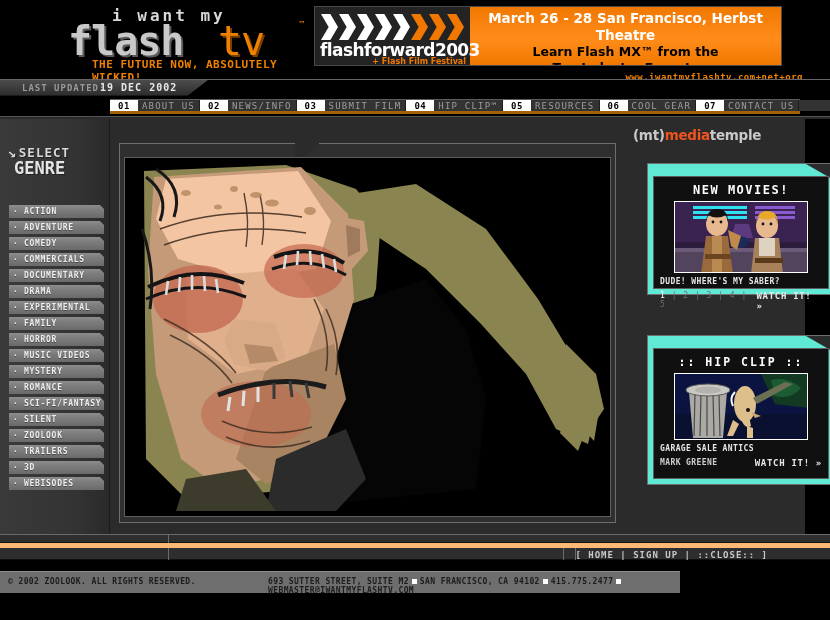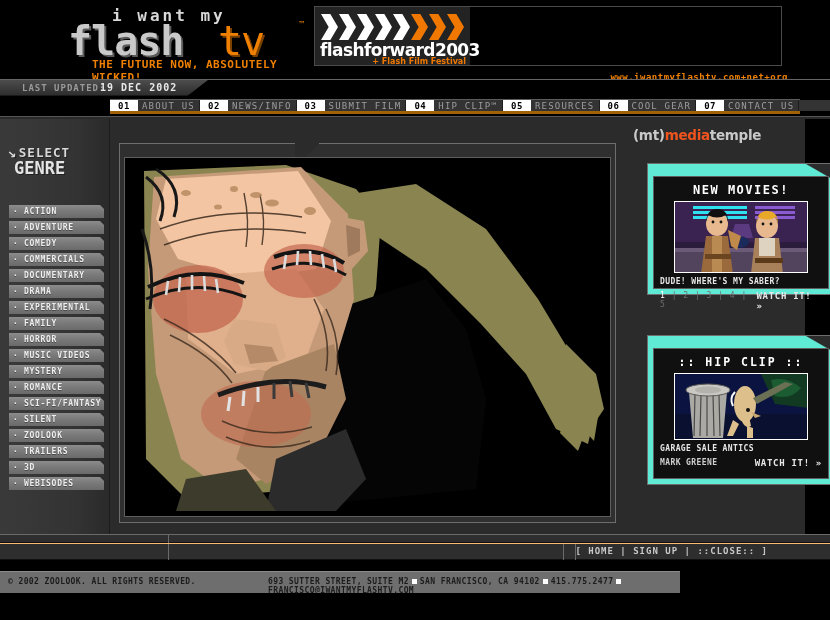--- a/index.html
+++ b/index.html
@@ -75,21 +75,21 @@
   }
   .banner-right {
     flex: 1; background: linear-gradient(180deg,#f07800 0%, #ff8c1a 55%, #f07800 100%);
     color: #000; text-align: center; padding-top: 3px;
   }
   .banner-l1 { font-size: 13.5px; font-weight: bold; color:#fff; letter-spacing:0px; line-height:17px;}
   .banner-l2 { font-size: 12.5px; font-weight: bold; color:#000; line-height:16px;}
   .banner-l3 { font-size: 12.5px; font-weight: bold; color:#000; line-height:16px;}
 
   .site-url {
-    position: absolute; right: 42px; top: 72px;
+    position: absolute; right: 27px; top: 72px;
     font-family: "DejaVu Sans Mono", monospace;
     font-size: 9px; font-weight: bold; color: #f08000; letter-spacing: 0.5px;
   }
 
   
   .updated-bar {
     position: absolute; left: 0; top: 79px; width: 830px; height: 17px;
     background: linear-gradient(180deg,#4d4d4d 0%, #3a3a3a 60%, #2e2e2e 100%);
     border-top: 1px solid #666; border-bottom: 1px solid #1a1a1a;
   }
@@ -243,21 +243,21 @@
             color:#cfcfcf; letter-spacing:0.4px;}
 
   
   .foot-strip {
     position:absolute; left:0; top:534px; width:830px; height:9px;
     background:#2e2e2e; border-top:1px solid #6a6a6a; border-bottom:1px solid #111;
   }
   .foot-strip .div1 { position:absolute; left:168px; top:-1px; width:1px; height:10px; background:#6a6a6a;}
   .foot-bar {
     position:absolute; left:0; top:543px; width:830px; height:17px;
-    background:#2e2e2e; border-top:1px solid #fdba74; border-bottom:1px solid #111;text-decoration:underline;
+    background:#2e2e2e; border-top:5px solid #fdba74; border-bottom:1px solid #111;text-decoration:underline;
   }
   .foot-bar .dv { position:absolute; top:0; width:1px; height:17px; background:#6a6a6a;}
   .foot-links {
     position:absolute; right: 62px; top:2px;
     font-family:"DejaVu Sans Mono", monospace; font-size:9px; font-weight:bold;
     letter-spacing:1px; color:#c8c8c8;
   }
   .foot-black { position:absolute; left:0; top:560px; width:830px; height:11px; background:#000;}
   .foot-gray {
     position:absolute; left:0; top:571px; width:680px; height:22px;
@@ -297,20 +297,25 @@
             <i class="arrw"></i>
             <i class="arrw"></i>
             <i class="arrw"></i>
           <i class="arrw"></i>
             <i class="arrw o"></i>
             <i class="arrw o"></i>
             <i class="arrw o"></i>
         </div>
         <div class="banner-ff">flashforward2003</div>
         <div class="banner-sub">+ Flash Film Festival</div>
+      </div>
+      <div class="banner-right">
+        <div class="banner-l1">March 26 - 28 San Francisco, Herbst Theatre</div>
+        <div class="banner-l2">Learn Flash MX™ from the</div>
+        <div class="banner-l3">Top Industry Experts</div>
       </div>
     </div>
 
     <div class="site-url">www.iwantmyflashtv.com+net+org</div>
   </div>
 
   <div class="updated-bar">
     <div class="clip"></div>
     <div class="updated-label">LAST UPDATED:</div>
     <div class="updated-date">19 DEC 2002</div>
@@ -576,18 +581,18 @@
   <div class="foot-bar">
     <div class="dv" style="left:168px"></div>
     <div class="dv" style="left:563px"></div>
     <div class="dv" style="left:575px"></div>
     <div class="foot-links">[ HOME | SIGN UP | ::CLOSE:: ]</div>
   </div>
   <div class="foot-black"></div>
   <div class="foot-gray">
     <div class="copy">© 2002 ZOOLOOK.  ALL RIGHTS RESERVED.</div>
     <div class="addr">
-      <span>693 SUTTER STREET, SUITE M2</span><span class="sq"></span><span>SAN FRANCISCO, CA  94102</span><span class="sq"></span><span>415.775.2477</span><span class="sq"></span><span>FRANCISCO@IWANTMYFLASHTV.COM</span>
+      <span>693 SUTTER STREET, SUITE M2</span><span class="sq"></span><span>SAN FRANCISCO, CA  94102</span><span class="sq"></span><span>415.775.2477</span><span class="sq"></span><span>WEBMASTER@IWANTMYFLASHTV.COM</span>
     </div>
   </div>
   <div class="foot-tail"></div>
 
 </div>
 
 </body></html>

